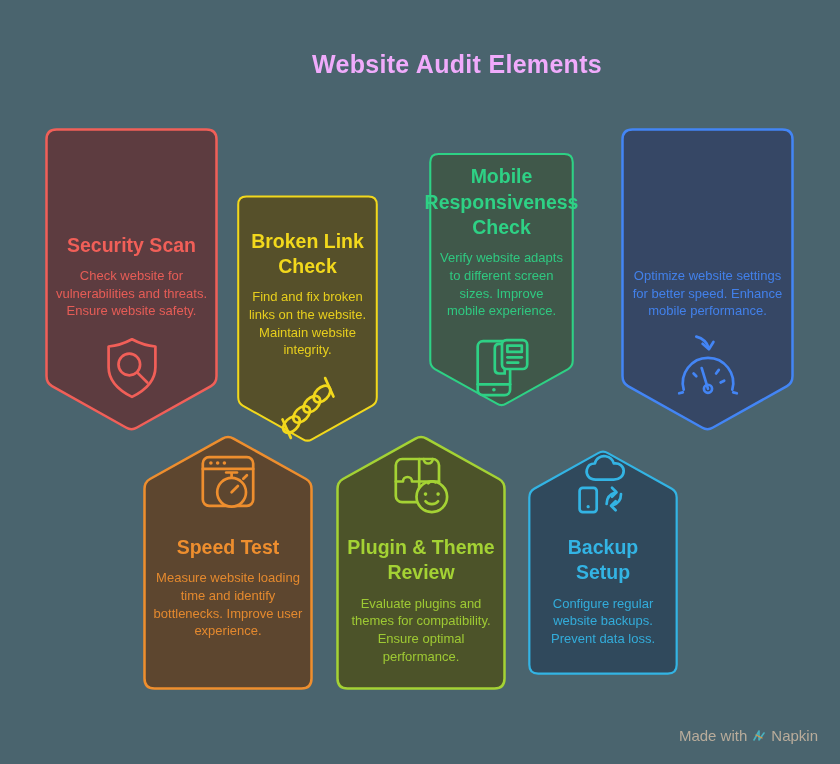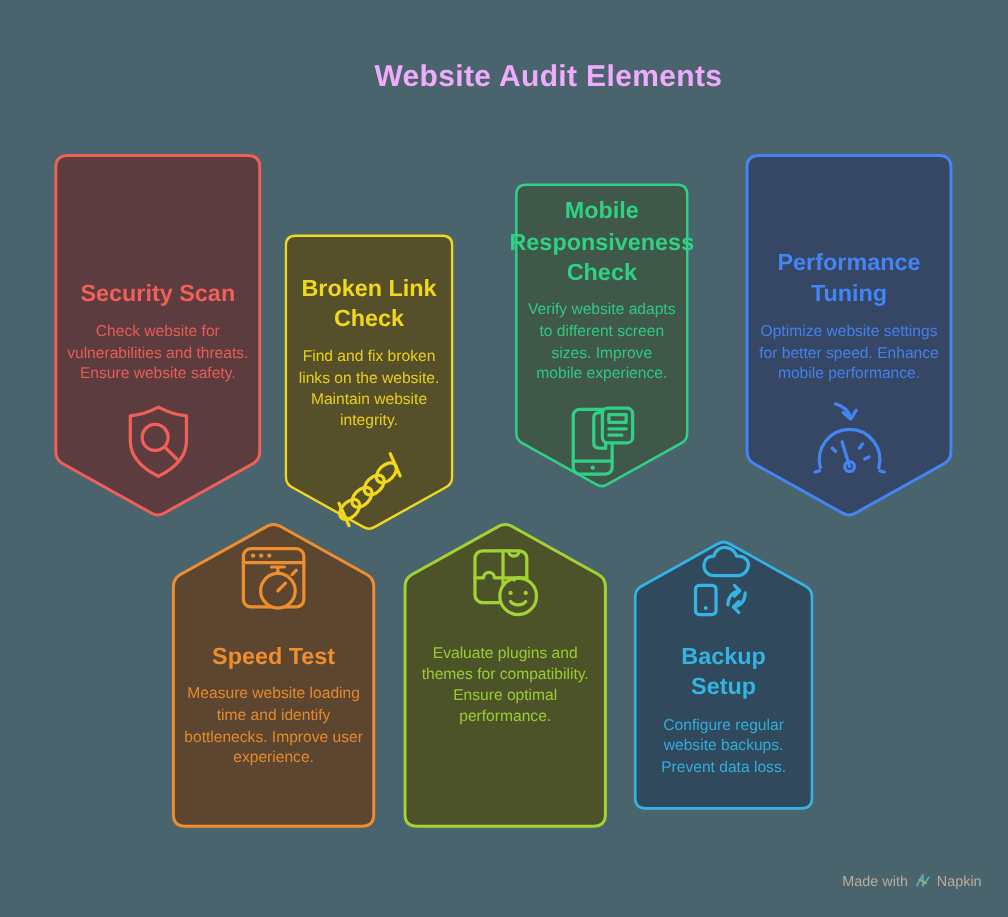--- a/index.html
+++ b/index.html
@@ -31,21 +31,21 @@
   .card h2{font-size:19.5px;line-height:1.3;font-weight:700;margin:0 0 9px;color:var(--accent);}
   .card p{font-size:13px;line-height:1.36;margin:0 0 13px;color:var(--accent);opacity:.93;}
   .row-bottom .card-icon{margin-bottom:13px;}
   .card-icon{width:72px;height:72px;flex:0 0 auto;}
   .card-icon svg{width:72px;height:72px;display:block;}
   .ic{fill:none;stroke:currentColor;stroke-width:3;stroke-linecap:round;stroke-linejoin:round;}
   .ic-fillbg{fill:var(--fill);stroke:currentColor;stroke-width:3;}
   .ic-dot{fill:currentColor;stroke:none;}
   .watermark{
     position:absolute;top:727px;right:22px;display:flex;align-items:center;gap:5px;
-    font-size:12px;color:#b9ac9b;text-decoration:none;
+    font-size:15px;color:#b9ac9b;text-decoration:none;
   }
   .watermark .brand{font-weight:400;color:#b9ac9b;}
 </style>
 </head>
 <body style="background: rgb(74, 100, 110);">
 
 <h1 class="page-title" style="color: #f0abfc; padding-left: 37px;">Website Audit Elements</h1>
 
 <div class="card row-top c0" style="--accent: #f15f58; --fill: #5d3c40;">
   <svg class="shape" viewBox="0 0 173 305" aria-hidden="true">
@@ -106,21 +106,20 @@
       </svg>
     </div>
   </div>
 </div>
 
 <div class="card row-top c3" style="--accent: #4385f5; --fill: #364765;">
   <svg class="shape" viewBox="0 0 173 305" aria-hidden="true">
     <path d="M11.5 1.5 H161.5 Q171.5 1.5 171.5 11.5 V248 Q171.5 255 166 258.2 L92 299.5 Q86.5 302.8 81 299.5 L7 258.2 Q1.5 255 1.5 248 V11.5 Q1.5 1.5 11.5 1.5 Z"></path>
   </svg>
   <div class="content">
-    <h2>Performance Tuning</h2>
     <p>Optimize website settings for better speed. Enhance mobile performance.</p>
     <div class="card-icon">
       <svg viewBox="0 0 80 80">
         <path class="ic" d="M27 4 Q38 7 41 17"></path>
         <path class="ic" d="M34 12 L41 18 L46 10"></path>
         <path class="ic" d="M13 63 A28 28 0 1 1 67 63"></path>
         <line class="ic" x1="40" y1="62" x2="33" y2="39"></line>
         <circle class="ic" cx="40" cy="62" r="4.5"></circle>
         <line class="ic" x1="24" y1="45" x2="27" y2="48"></line>
         <line class="ic" x1="52" y1="41" x2="49" y2="45"></line>
@@ -167,20 +166,21 @@
         <path class="ic" d="M12 35 H20 A5 5 0 0 1 30 35 H60"></path>
         <line class="ic" x1="38" y1="10" x2="38" y2="58"></line>
         <path class="ic" d="M43 10 A5 5 0 0 0 53 10"></path>
         <circle class="ic-fillbg" cx="52" cy="52" r="17"></circle>
         <circle class="ic-dot" cx="45" cy="49" r="2"></circle>
         <circle class="ic-dot" cx="59" cy="49" r="2"></circle>
         <path class="ic" d="M45 57 A8 6 0 0 0 59 57"></path>
         <path class="ic" d="M48 37 A6 5 0 0 1 56 36"></path>
       </svg>
     </div>
+    <h2>Plugin &amp; Theme Review</h2>
     <p>Evaluate plugins and themes for compatibility. Ensure optimal performance.</p>
   </div>
 </div>
 
 <div class="card row-bottom c6" style="--accent: #33b4e4; --fill: #30495c;">
   <svg class="shape" viewBox="0 0 170 256" aria-hidden="true">
     <path d="M79.5 4.6 Q85 1.4 90.5 4.6 L163 45 Q168.5 48.2 168.5 55 V244.5 Q168.5 254.5 158.5 254.5 H11.5 Q1.5 254.5 1.5 244.5 V55 Q1.5 48.2 7 45 Z"></path>
   </svg>
   <div class="content">
     <div class="card-icon">

